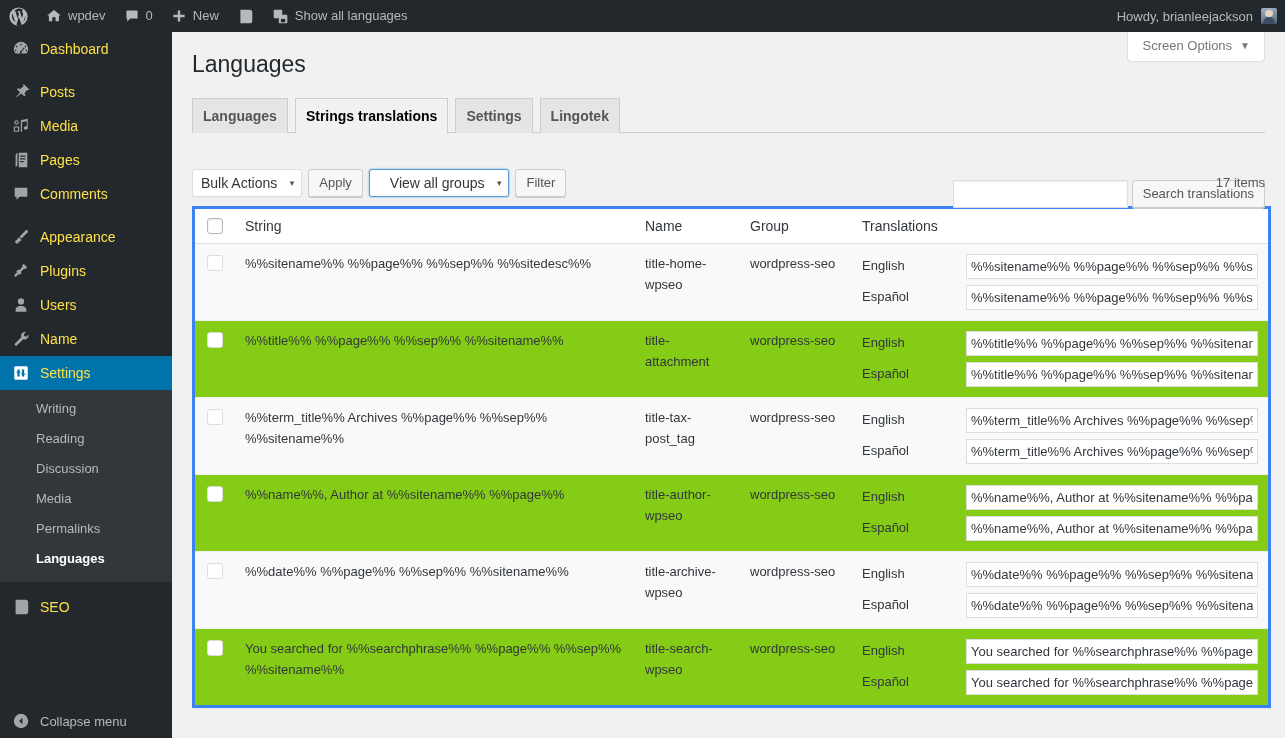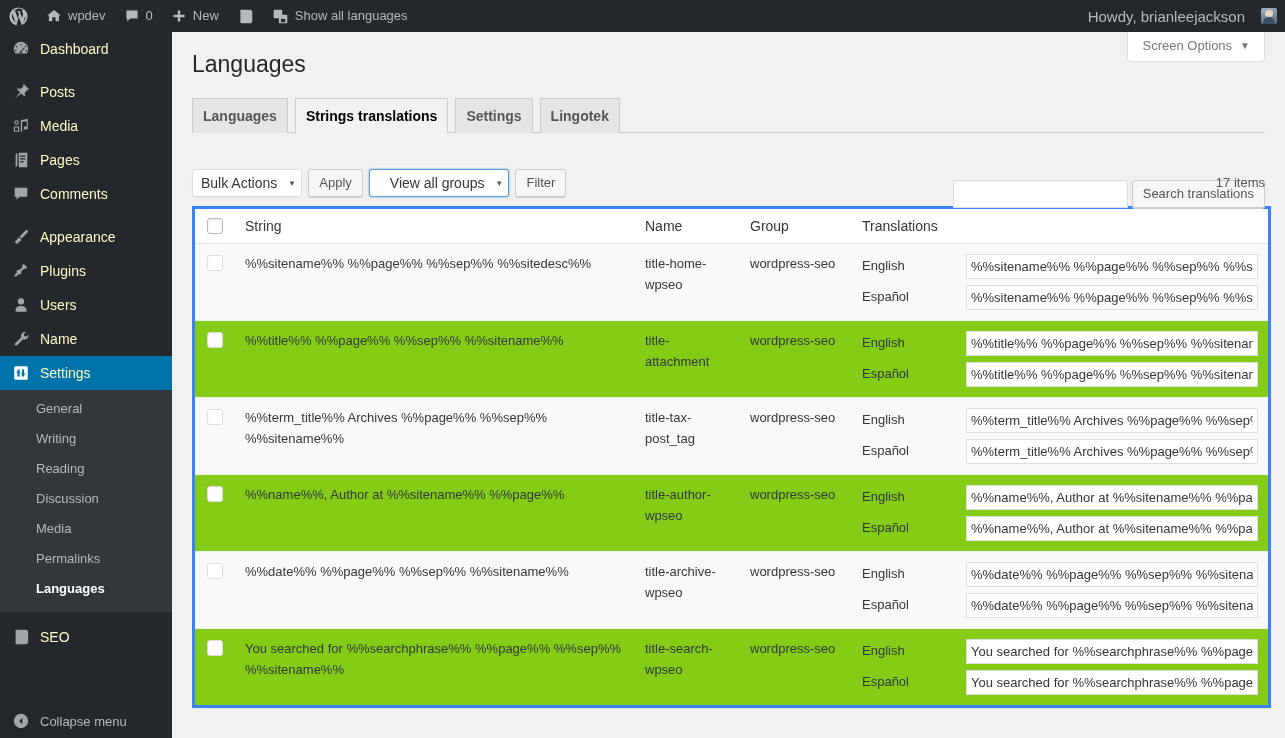--- a/index.html
+++ b/index.html
@@ -24,21 +24,21 @@
     z-index: 50;
   }
   .ab-item {
     display: flex; align-items: center; gap: 6px;
     padding: 0 9px; height: 32px;
     color: #b4b9be; line-height: 32px; white-space: nowrap;
   }
   .ab-item .label { font-size: 13px; }
   .ab-spacer { flex: 1 1 auto; }
   .ab-right { display: flex; align-items: center; padding-right: 8px; }
-  .ab-right .howdy { font-size: 15px; color: #b4b9be; padding-right: 16px; }
+  .ab-right .howdy { font-size: 13px; color: #b4b9be; padding-right: 8px; }
   .avatar {
     width: 16px; height: 16px; border-radius: 2px;
     background: linear-gradient(170deg,#a6b3c4 0%,#7d8ea3 45%,#5d6b7d 100%);
     position: relative; overflow: hidden; flex: none;
   }
   .avatar:before {
     content:""; position:absolute; left:4px; top:2px; width:8px; height:7px;
     border-radius:50%; background:#e8d5c0;
   }
   .avatar:after {
@@ -57,21 +57,21 @@
   }
   .menu-item {
     position: relative;
     display: flex; align-items: center;
     height: 34px; padding-left: 12px;
     color: #eee; font-size: 14px; line-height: 34px;
     white-space: nowrap;
   }
   .menu-item .mi-icon { width: 28px; flex: none; display:flex; align-items:center; }
   .menu-item .mi-icon svg { fill: #a0a5aa; display:block; }
-  .menu-item .mi-label { color: #fef9c3; }
+  .menu-item .mi-label { color: #fde047; }
   .menu-sep { height: 9px; }
   .menu-item.current {
     background: #0073aa; color: #fff; font-weight: 400;
   }
   .menu-item.current .mi-icon svg { fill: #fff; }
   .menu-item.current:after {
     content: ""; position: absolute; right: -8px; top: 50%;
     margin-top: -8px; border: 8px solid transparent;
     border-right-color: #f1f1f1;
   }
@@ -424,21 +424,20 @@
       <svg width="18" height="18" viewBox="0 0 20 20">
           <rect x="2.5" y="2.5" width="15" height="15" rx="1.5" fill="#fff"></rect>
           <path d="M6 6h2.5v8H6zM11 6h2.5v8H11z" fill="#0073aa"></path>
           <path d="M5 8.5h4.5v1.2H5zM10.5 10.5H15v1.2h-4.5z" fill="#0073aa"></path>
         </svg>
     </span>
     <span class="mi-label">Settings</span>
   </div>
 
   <div id="submenu">
-    <span class="sub-item">General</span>
     <span class="sub-item">Writing</span>
     <span class="sub-item">Reading</span>
     <span class="sub-item">Discussion</span>
     <span class="sub-item">Media</span>
     <span class="sub-item">Permalinks</span>
     <span class="sub-item current">Languages</span>
   </div>
 
   <div class="menu-sep-line"></div>
 

